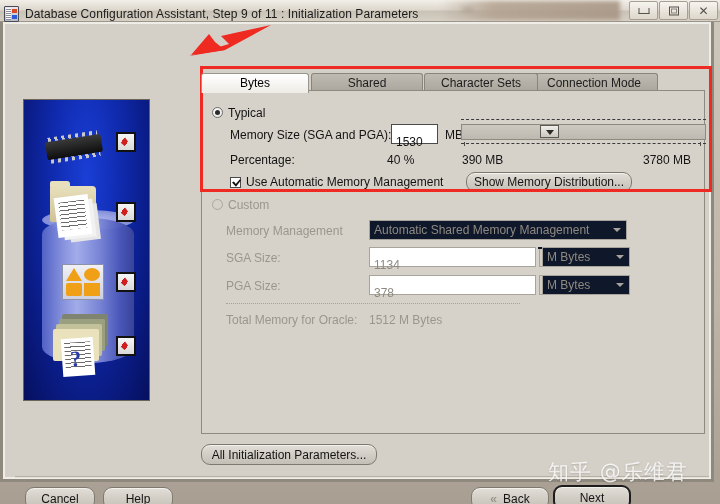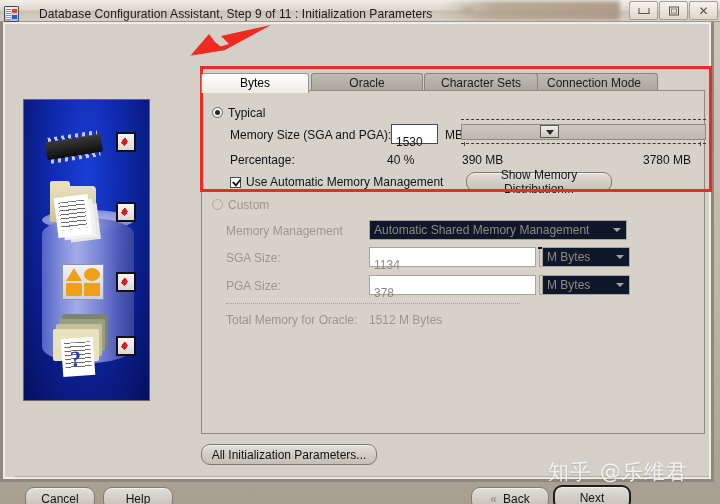--- a/index.html
+++ b/index.html
@@ -17,21 +17,21 @@
 
   
   .titlebar {
     position: absolute; left: 0; top: 0; width: 720px; height: 22px;
     background: linear-gradient(180deg,#f2efe9 0%, #ded8ce 45%, #c9c2b6 55%, #d6cfc4 100%);
     border-bottom: 1px solid #9c958a;
     box-sizing: border-box;
   }
   .titlebar .tb-left {
     position: absolute; left: 4px; top: 6px;
-    display: flex; align-items: center; gap: 20px;
+    display: flex; align-items: center; gap: 6px;
   }
   .tb-icon {
     width: 15px; height: 16px; position: relative;
     background: linear-gradient(180deg,#e8e8ec,#b9b9c4);
     border: 1px solid #4a4a55; box-sizing: border-box;
     border-radius: 1px;
   }
   .tb-icon::before {
     content:""; position:absolute; left:1px; top:1px; width:5px; height:12px;
     background: repeating-linear-gradient(180deg,#fff 0 1px,#8c8c99 1px 2px);
@@ -375,21 +375,21 @@
             <span class="qmark">?</span>
           </div>
         <div class="chk c1"></div>
         <div class="chk c2"></div>
         <div class="chk c3"></div>
         <div class="chk c4"></div>
       </div>
 
       <div class="tabs">
         <div class="tab sel" style="left:0; width:108px;">Bytes</div>
-        <div class="tab" style="left:110px; width:112px;">Oracle</div>
+        <div class="tab" style="left:110px; width:112px;">Shared</div>
         <div class="tab" style="left:329px; width:128px;">Connection Mode</div>
         <div class="tab" style="left:223px; width:114px;">Character Sets</div>
       </div>
 
       <div class="panel">
 
         <div class="radio on" style="left:10px; top:16px;"></div>
         <div class="lbl" style="left:26px; top:15px;">Typical</div>
 
         <div class="lbl" style="left:28px; top:37px;">Memory Size (SGA and PGA):</div>
@@ -405,21 +405,21 @@
           <div class="thumb" id="slider-thumb" style="left: 79px;"></div>
           <div class="dash-bot"></div>
           <div class="tickl" style="left:3px;"></div>
           <div class="tickr" style="left:239px;"></div>
         </div>
         <div class="lbl" style="left:260px; top:62px;">390 MB</div>
         <div class="lbl" style="left:441px; top:62px;">3780 MB</div>
 
         <div class="checkbox" style="left:28px; top:86px;"></div>
         <div class="lbl" style="left:44px; top:84px;">Use Automatic Memory Management</div>
-        <div class="btn" style="left:264px; top:81px; width:146px; height:20px;text-align:center;">Show Memory Distribution...</div>
+        <div class="btn" style="left:264px; top:81px; width:166px; height:20px;">Show Memory Distribution...</div>
 
         <div class="radio off" style="left:10px; top:108px;"></div>
         <div class="lbl dis" style="left:26px; top:107px;">Custom</div>
 
         <div class="lbl dis" style="left:24px; top:133px;">Memory Management</div>
         <div class="combo" style="left:167px; top:129px; width:258px; height:20px;">
           <span>Automatic Shared Memory Management</span>
           <span class="arr"></span>
         </div>
 

